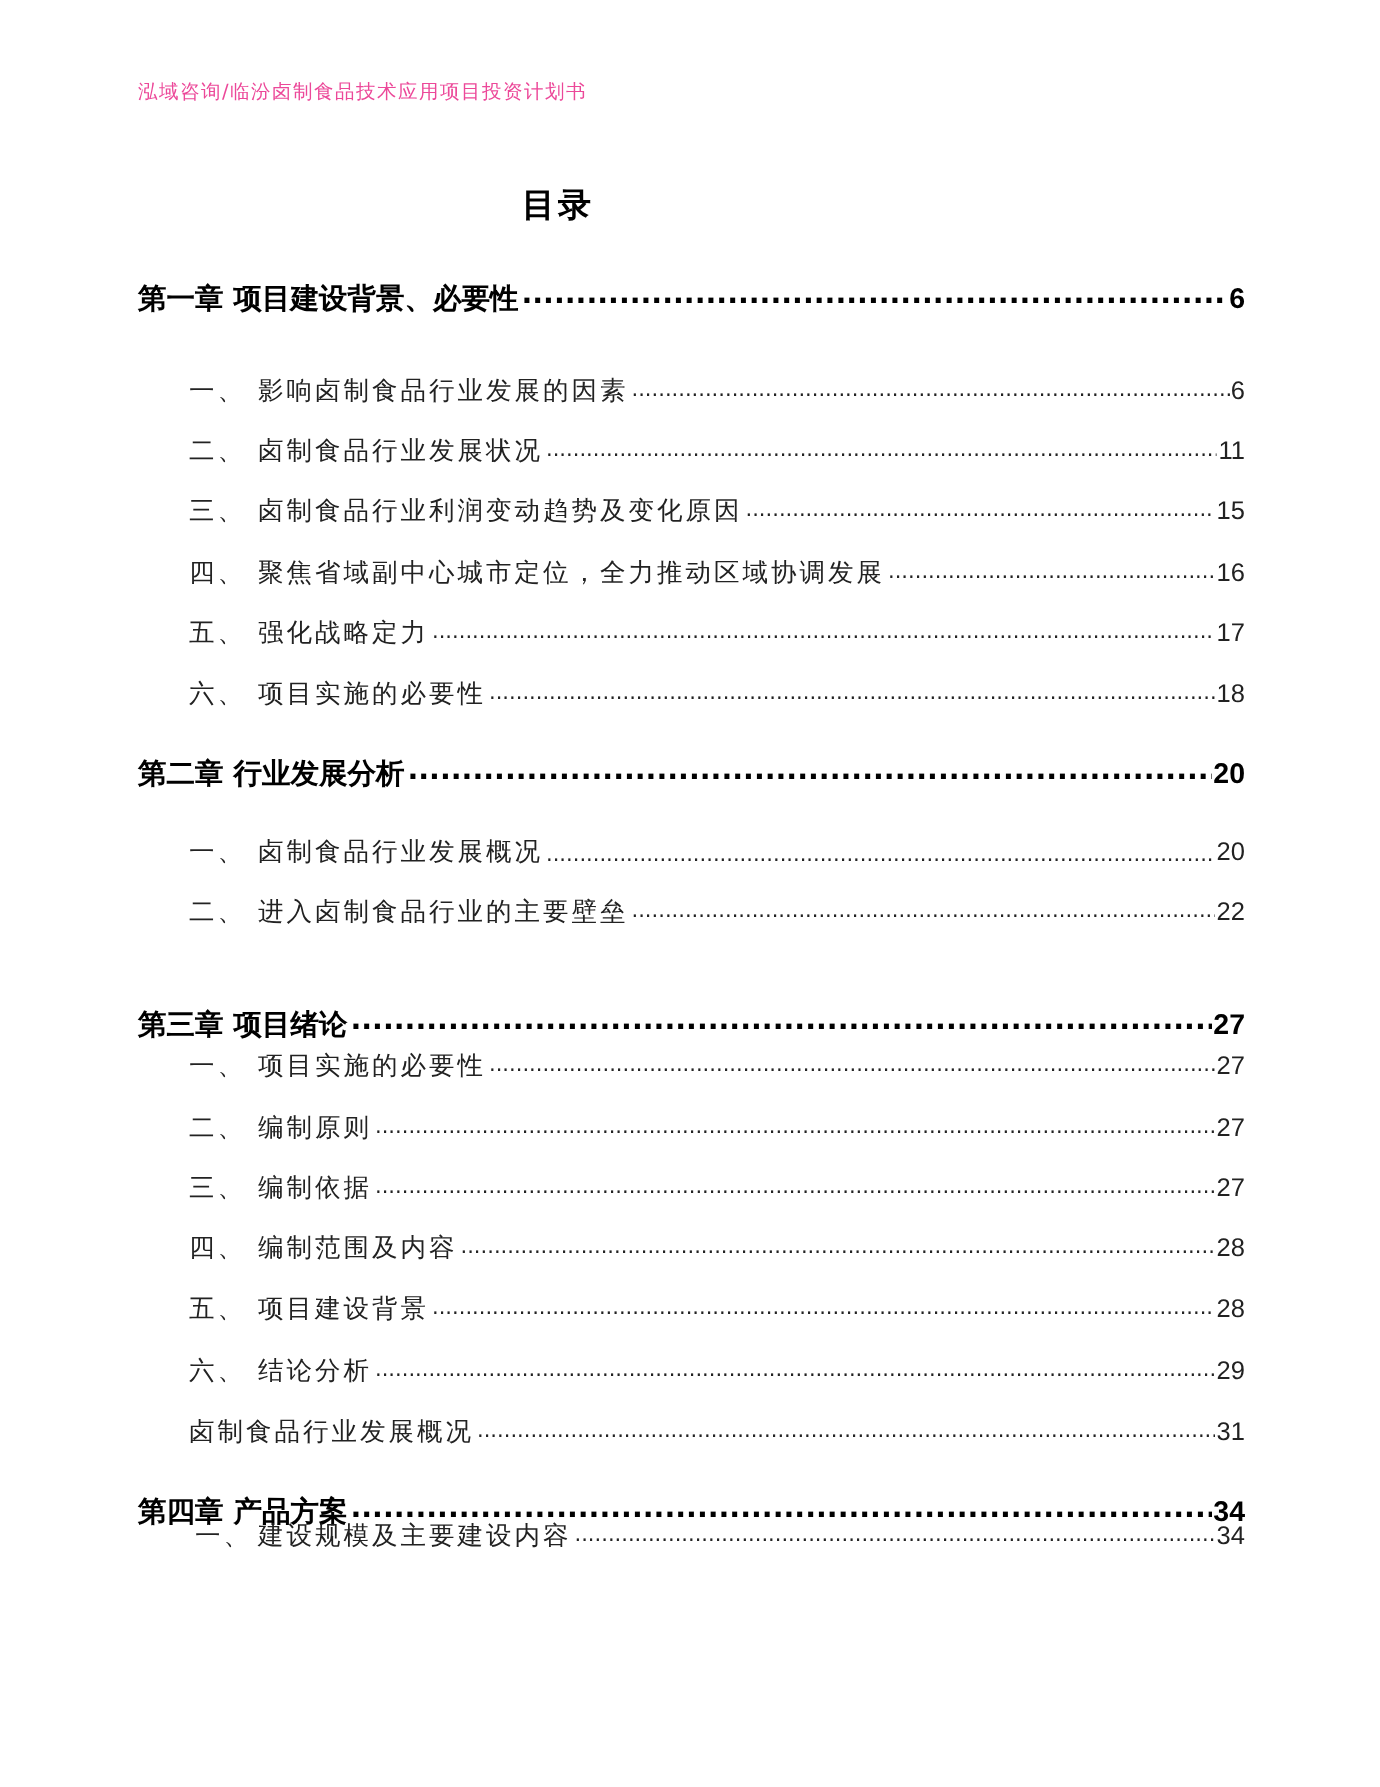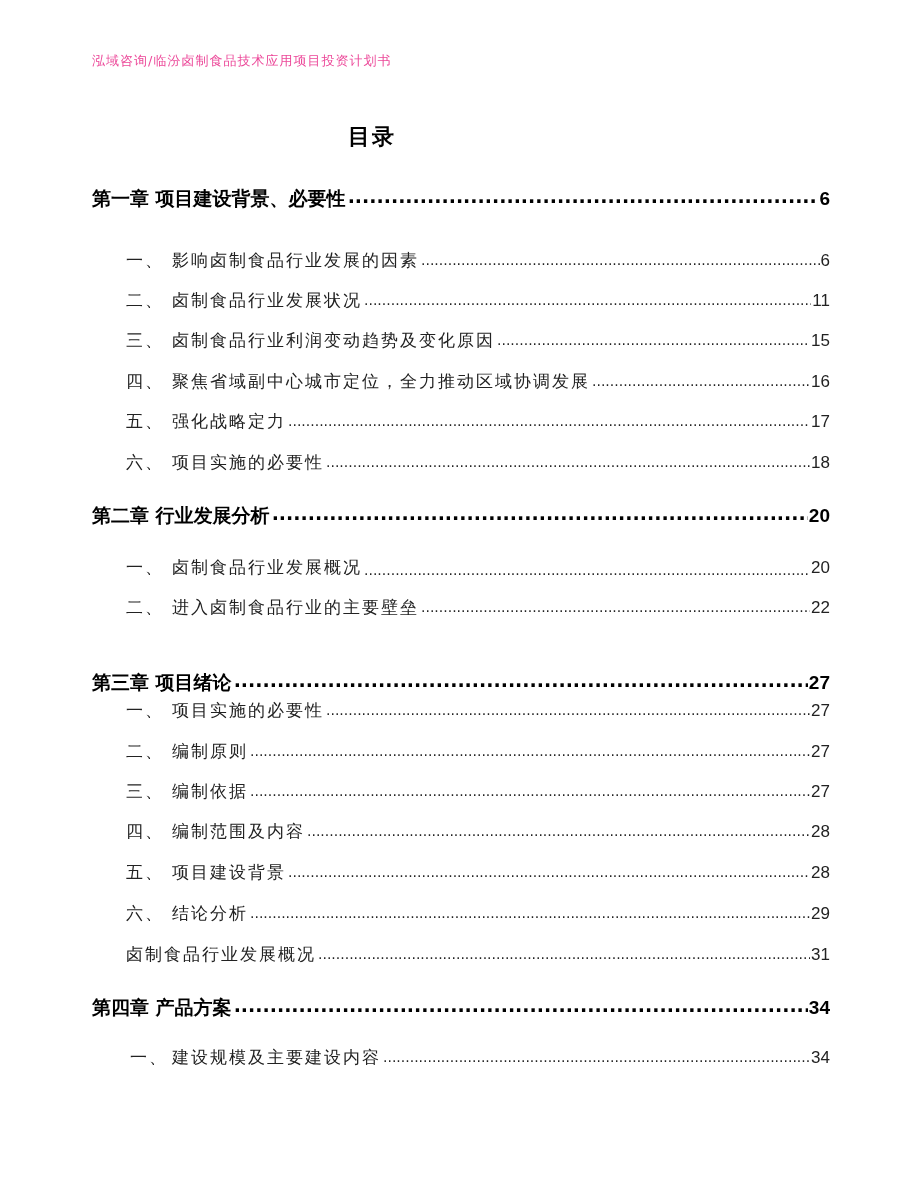--- a/index.html
+++ b/index.html
@@ -133,18 +133,18 @@
     <div class="row sub" style="top: 943px;">
       <span class="label"><span>卤制食品行业发展概况</span></span>
       <span class="dots"></span>
       <span class="page">31</span>
     </div>
     <div class="row chapter" style="top: 995px;">
       <span class="label"><span>第四章 产品方案</span></span>
       <span class="dots"></span>
       <span class="page">34</span>
     </div>
-    <div class="row section" style="top: 1046px; text-align: center;">
+    <div class="row section" style="top: 1012px; text-align: center;">
       <span class="label"><span class="num">一、</span><span>建设规模及主要建设内容</span></span>
       <span class="dots"></span>
       <span class="page">34</span>
     </div>
   </div>
 
 </body></html>

